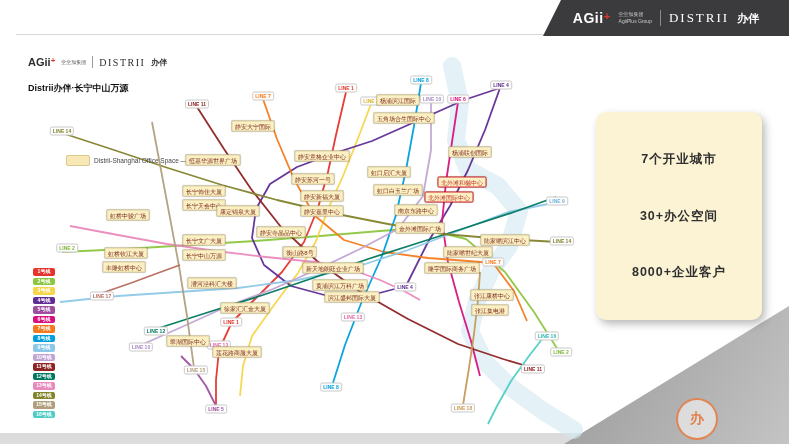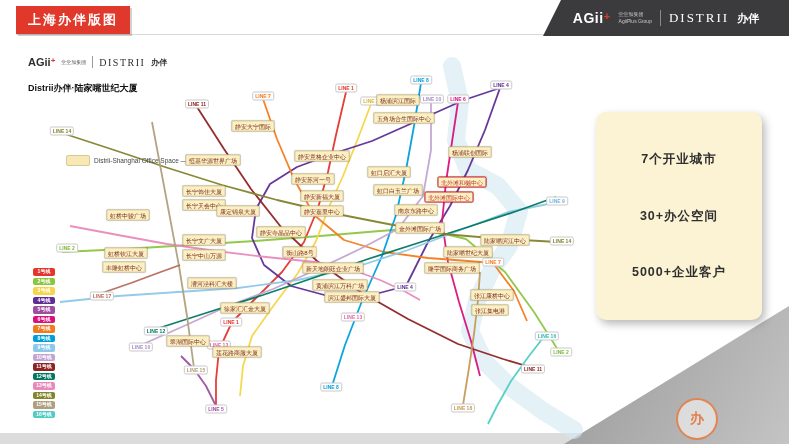--- a/index.html
+++ b/index.html
@@ -72,23 +72,20 @@
 </style>
 </head>
 <body>
 
 <div class="slide" style="--title-bg: #e0392b; --band-bg: #3b3b3d; --stats-bg: #fbf3d4; --station-bg: #fbf0c4; --station-text: #7b2a1d; --highlight-border: #d8232a;">
 
   <div class="bottom-strip"></div>
   <div class="corner-tri"></div>
   <div class="header-line"></div>
 
-  <div class="title-box">
-    <span>上海办伴版图</span>
-  </div>
 
   <div class="brand-band">
     <span class="agii"><span>AGii</span><span class="agii-plus">+</span></span>
     <span class="agii-sub">
       <span>堂堂加集团</span>
       <span>AgiiPlus Group</span>
     </span>
     <span class="band-divider"></span>
     <span class="distrii">DISTRII</span>
     <span class="distrii-cn">办伴</span>
@@ -116,21 +113,21 @@
       <polyline points="463,405 469,368 474,334 478,300 480,272" fill="none" stroke="#c59a55" stroke-width="1.8" stroke-linejoin="round" opacity="0.95"></polyline>
     </svg>
 
   <div class="panel-logos">
     <span class="p-agii"><span>AGii</span><span class="p-plus">+</span></span>
     <span class="p-cn">堂堂加集团</span>
     <span class="p-div"></span>
     <span class="p-distrii">DISTRII</span>
     <span class="p-distrii-cn">办伴</span>
   </div>
-  <div class="panel-subtitle">Distrii办伴·陆家嘴世纪大厦</div>
+  <div class="panel-subtitle">Distrii办伴·长宁中山万源</div>
 
   <div class="legend">
     <span class="legend-swatch"></span>
     <span class="legend-label">Distrii-Shanghai Office Space — 40</span>
   </div>
 
   <div class="line-badges">
       <div class="badge" style="background: rgb(228, 52, 43);">1号线</div>
       <div class="badge" style="background: rgb(140, 198, 63);">2号线</div>
       <div class="badge" style="background: rgb(247, 213, 72);">3号线</div>
@@ -214,20 +211,20 @@
       <div class="station" style="left: 352px; top: 297px;">滨江盛邦国际大厦</div>
       <div class="station" style="left: 492px; top: 295px;">张江康桥中心</div>
       <div class="station" style="left: 490px; top: 310px;">张江集电港</div>
       <div class="station" style="left: 188px; top: 341px;">翠湖国际中心</div>
       <div class="station" style="left: 237px; top: 352px;">莲花路商服大厦</div>
     </div>
 
   <div class="stats-box" id="stats-box">
       <div class="stat-item">7个开业城市</div>
       <div class="stat-item">30+办公空间</div>
-      <div class="stat-item">5000+企业客户</div>
+      <div class="stat-item">8000+企业客户</div>
     </div>
 
   <div class="watermark">
     <span class="watermark-glyph">办</span>
   </div>
 
 </div>
 
 </body></html>

